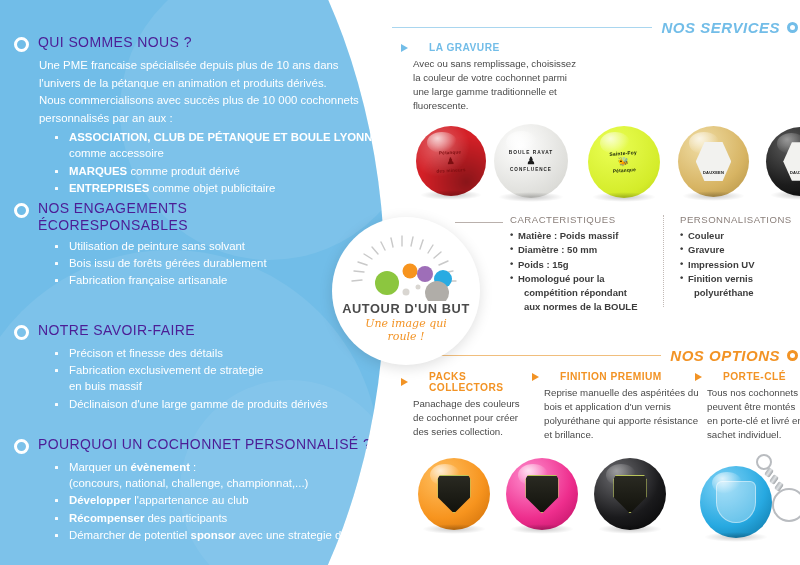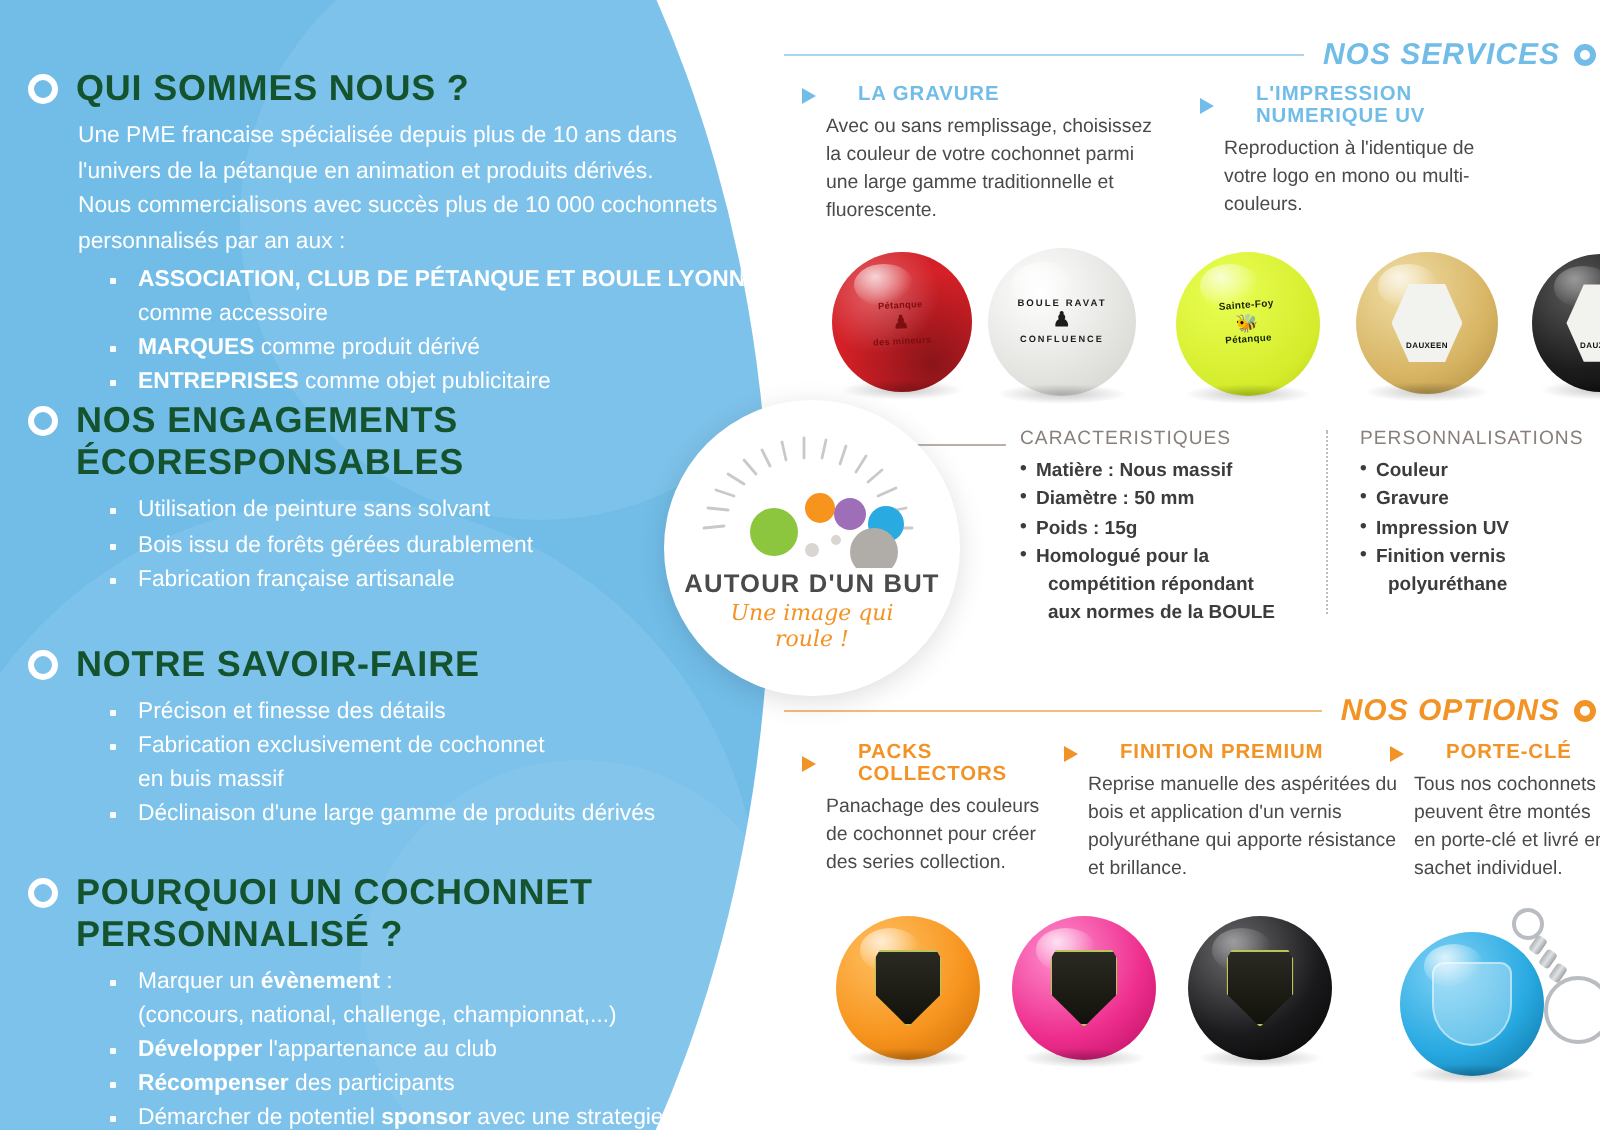--- a/index.html
+++ b/index.html
@@ -20,22 +20,22 @@
   .bg-circle.c3 { width:220px; height:220px; left:180px; top:380px; background:rgba(255,255,255,0.06); }
 
   .sec { position:absolute; left:14px; color:#ffffff; }
 
   .sec-head { display:flex; align-items:flex-start; gap:9px; }
   .ring {
     flex:0 0 auto; width:15px; height:15px; border-radius:50%;
     border:3.5px solid #ffffff; background:transparent; margin-top:3px;
   }
   .sec-title {
-    font-size:18px; font-weight:bold; letter-spacing:0.4px; line-height:1.18;
-    color:#14532d; text-transform:uppercase;
+    font-size:14px; font-weight:normal; letter-spacing:0.4px; line-height:1.18;
+    color:#4c1d95; text-transform:uppercase;
   }
   .sec-body { font-size:11.4px; line-height:1.45; color:#ffffff; margin-left:25px; margin-top:5px; }
   .sec-body p { margin-bottom:1px; }
 
   ul.dash { list-style:none; margin-top:3px; margin-left:14px; }
   ul.dash > li {
     position:relative; padding-left:16px; font-size:11.4px; line-height:1.42; margin-bottom:1px;
   }
   ul.dash > li:before {
     content:""; position:absolute; left:2px; top:7px;
@@ -117,21 +117,21 @@
   .keyring { position:absolute; }
   .kr-ring { position:absolute; border:2.6px solid #b9bcc0; border-radius:50%; }
   .kr-chain { position:absolute; background:linear-gradient(90deg,#aeb2b6,#dfe2e4,#9ea2a6); border-radius:2px; }
   .kr-crest {
     width:56%; height:58%; border-radius:6px 6px 50% 50%;
     background:rgba(255,255,255,.30); border:1px solid rgba(255,255,255,.45);
   }
 
   
   #logo {
-    position:absolute; left:332px; top:200px; width:148px; height:148px;
+    position:absolute; left:332px; top:217px; width:148px; height:148px;
     background:#ffffff; border-radius:50%;
     box-shadow:0 3px 14px rgba(0,0,0,0.13);
     display:flex; flex-direction:column; align-items:center; justify-content:flex-start;
   }
   #logo .rays { position:absolute; left:0; top:0; width:148px; height:148px; }
   #logo .dots { position:absolute; left:0; top:40px; width:148px; height:44px; }
   #logo .brand {
     position:absolute; top:84px; width:100%; text-align:center;
     font-size:12.8px; font-weight:bold; letter-spacing:0.6px; color:#4a4a4a;
   }
@@ -192,21 +192,21 @@
 
     <div class="sec" style="top:322px;">
       <div class="sec-head">
         <span class="ring"></span>
         <span class="sec-title">NOTRE SAVOIR-FAIRE</span>
       </div>
       <div class="sec-body">
         <ul class="dash">
           <li>Précison et finesse des détails</li>
           <li>
-            <span>Fabrication exclusivement de cochonnet</span>
+            <span>Fabrication exclusivement de strategie</span>
             <div>en buis massif</div>
           </li>
           <li>Déclinaison d'une large gamme de produits dérivés</li>
         </ul>
       </div>
     </div>
 
     <div class="sec" style="top:436px;">
       <div class="sec-head">
         <span class="ring"></span>
@@ -241,27 +241,20 @@
     </div>
 
     <div style="position:absolute; left:9px; top:42px; width:180px;">
       <div class="col-head blue">
         <span class="tri"></span>
         <span class="col-title">LA GRAVURE</span>
       </div>
       <div class="col-text">Avec ou sans remplissage, choisissez la couleur de votre cochonnet parmi une large gamme traditionnelle et fluorescente.</div>
     </div>
 
-    <div style="position:absolute; left:208px; top:42px; width:160px;">
-      <div class="col-head blue">
-        <span class="tri"></span>
-        <span class="col-title">L'IMPRESSION NUMERIQUE UV</span>
-      </div>
-      <div class="col-text">Reproduction à l'identique de votre logo en mono ou multi-couleurs.</div>
-    </div>
 
     <div class="balls" style="left:24px; top:124px; width:390px; height:76px;">
 
       <div class="ball" style="left:0px; top:2px; width:70px; height:70px; background:#D42027;">
         <div class="shade"></div>
         <div class="gloss"></div>
         <div class="mark" style="color:#7c0d10;">
           <div style="transform:rotate(-3deg);">
             <div style="font-size:4.6px;">Pétanque</div>
             <div style="font-size:9px; line-height:1.4;">♟</div>
@@ -316,21 +309,21 @@
       </div>
     </div>
 
     <div class="spec-rule" style="left:63px; top:222px; width:48px;"></div>
     <div class="spec-div" style="left:271px; top:215px; height:92px;"></div>
 
     <div class="spec-wrap" style="left:118px; top:214px;">
       <div class="spec-col" style="width:150px;">
         <div class="spec-h">CARACTERISTIQUES</div>
         <ul class="spec-list">
-          <li>Matière : Nous massif</li>
+          <li>Matière : Poids massif</li>
           <li>Diamètre : 50 mm</li>
           <li>Poids : 15g</li>
           <li>Homologué pour la</li>
           <li class="cont">compétition répondant</li>
           <li class="cont">aux normes de la BOULE</li>
         </ul>
       </div>
       <div class="spec-col" style="width:150px; margin-left:20px;">
         <div class="spec-h">PERSONNALISATIONS</div>
         <ul class="spec-list">

